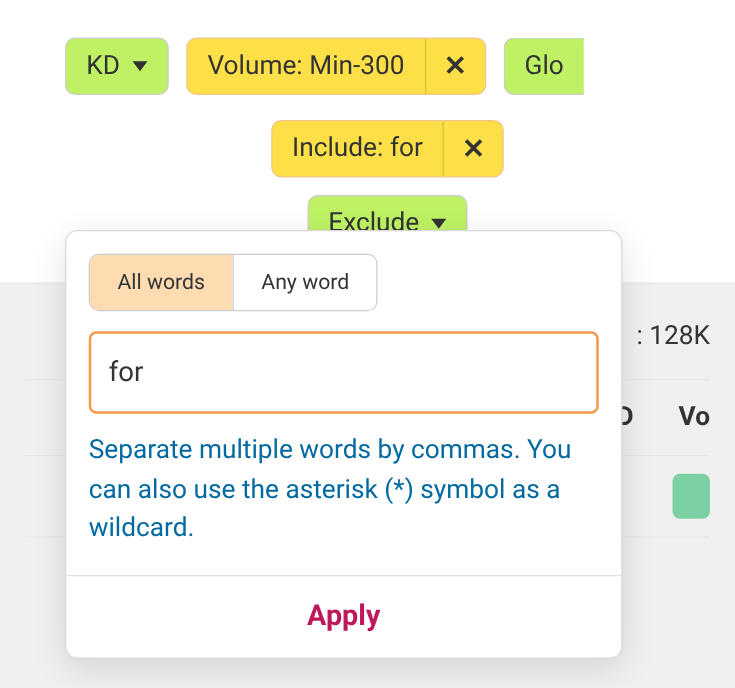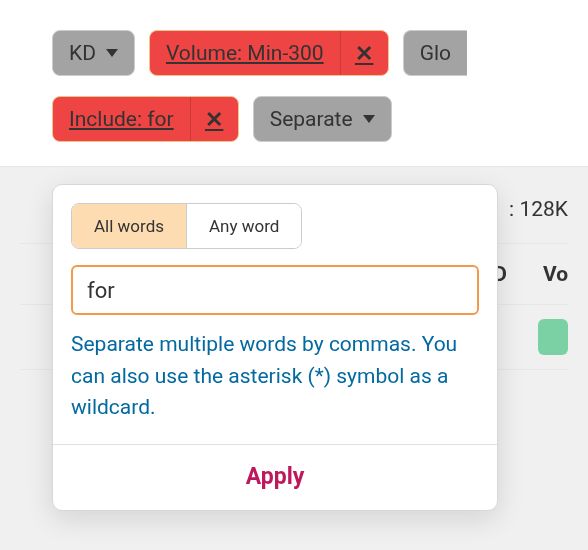--- a/index.html
+++ b/index.html
@@ -16,43 +16,42 @@
     padding: 30px 20px 24px 52px;
     border-bottom: 1px solid #e6e6e6;
   }
   .filter-row {
     display: flex;
     gap: 14px;
     flex-wrap: nowrap;
     align-items: center;
     margin-bottom: 20px;
   }
-  .filter-row:last-child { margin-bottom: 0; }
+  .filter-row:last-child { margin-bottom: 0; flex-direction: column; }
   .pill {
     display: inline-flex;
     align-items: center;
     border: 1px solid #ccc;
     border-radius: 8px;
-    background: #a3a3a3;
+    background: #bef264;
     height: 46px;
     font-size: 21px;
     color: #333;
     white-space: nowrap;
   }
   .pill-label {
     padding: 0 16px;
     display: inline-flex;
     align-items: center;
     gap: 10px;
     height: 100%;
   }
   .pill.orange {
-    background: #ef4444;
+    background: #fde047;
     border-color: #f0c58c;
-    text-decoration: underline;
   }
   .pill .close {
     border-left: 1px solid rgba(0,0,0,0.15);
     height: 100%;
     display: inline-flex;
     align-items: center;
     justify-content: center;
     width: 48px;
     font-size: 22px;
     font-weight: 600;
@@ -155,21 +154,21 @@
     background: #fddcb2;
   }
   .seg button + button {
     border-left: 1px solid #ccc;
   }
   .input-wrap {
     padding: 0 18px 14px 18px;
   }
   .input-wrap input {
     width: 100%;
-    height: 50px;
+    height: 66px;
     border: 2px solid #f2994a;
     border-radius: 6px;
     font-size: 22px;
     padding: 0 14px;
     color: #333;
     font-family: inherit;
     outline: none;
   }
   .hint {
     padding: 0 18px 20px 18px;
@@ -211,21 +210,21 @@
       <span class="pill-label">Glo</span>
     </div>
   </div>
   <div class="filter-row">
     <div class="pill orange">
       <span class="pill-label">Include: for</span>
       <span class="close">✕</span>
     </div>
     <div class="pill">
       <span class="pill-label">
-        <span>Separate</span>
+        <span>Exclude</span>
         <span class="chev"></span>
       </span>
     </div>
   </div>
 </div>
 
 <div class="content-area">
   <div class="keywords-row">
     <span>: 128K</span>
   </div>

